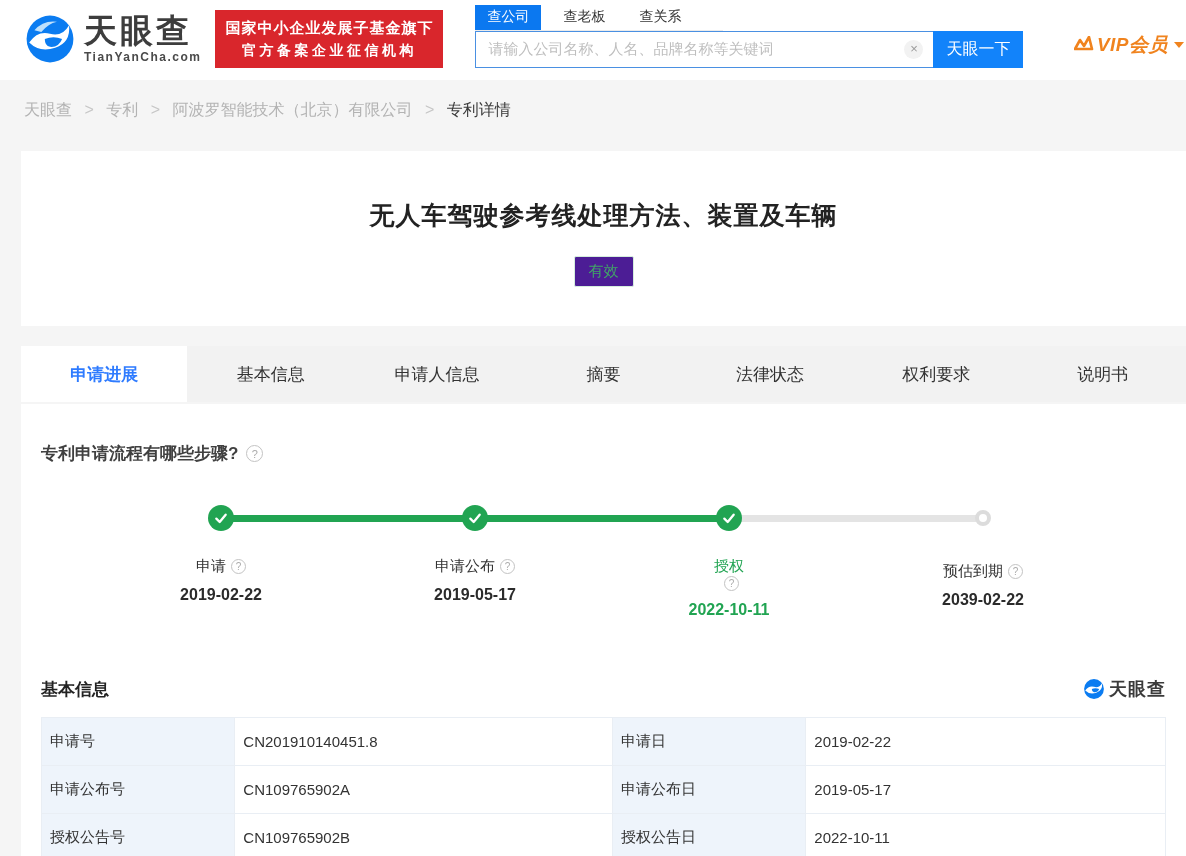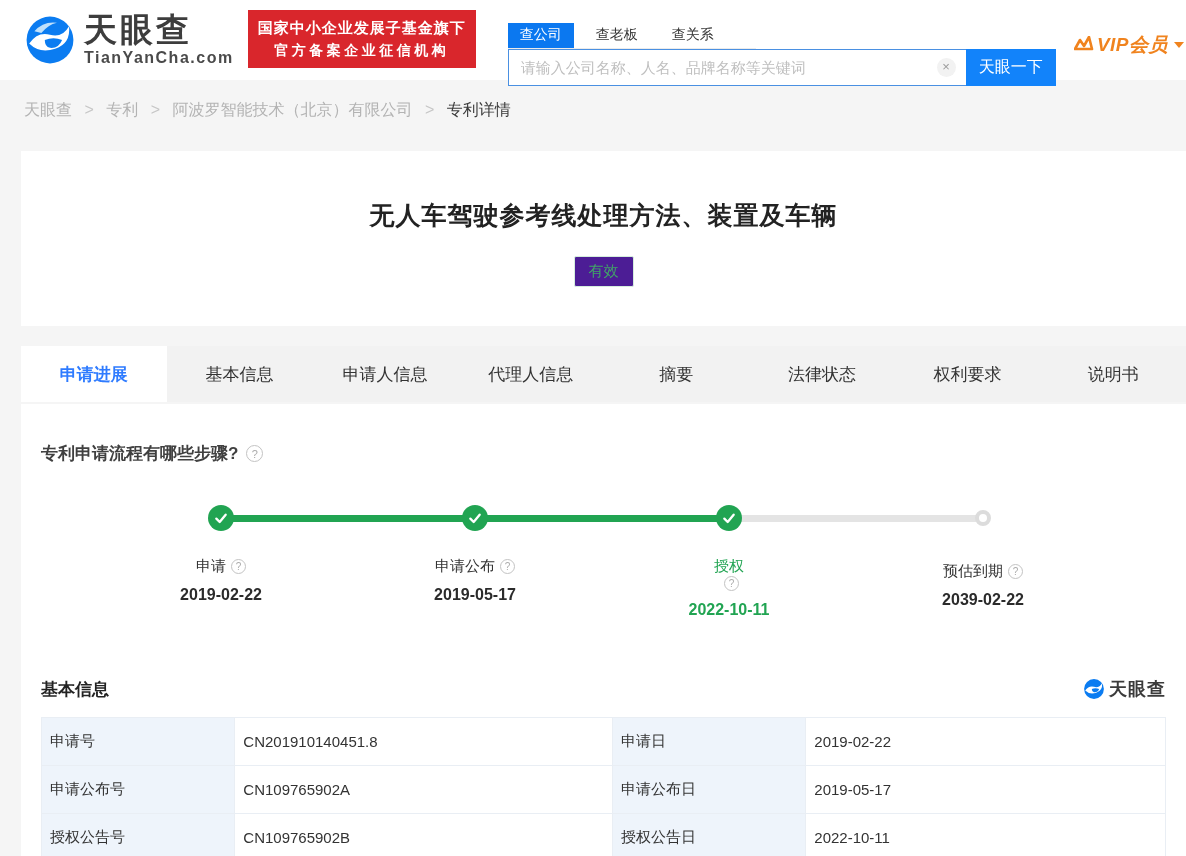--- a/index.html
+++ b/index.html
@@ -5,33 +5,33 @@
   * { box-sizing: border-box; margin: 0; padding: 0; }
   html, body { width: 1186px; height: 856px; overflow: hidden; }
   body { background: #f5f5f5; font-family: "Liberation Sans", sans-serif; color: #333; }
 
   
   .header { height: 80px; background: #fff; display: flex; align-items: flex-start; padding: 0 0 0 24px; position: relative; }
   .logo-block { display: flex; align-items: center; margin-top: 13px; cursor: pointer; }
   .logo-icon svg { display: block; }
   .logo-texts { margin-left: 8px; }
   .logo-name { font-size: 33px; font-weight: 700; color: #3d3d3d; letter-spacing: 3px; line-height: 34px; }
-  .logo-domain { font-size: 16px; font-weight: 700; color: #4a4a4a; letter-spacing: 1.5px; margin-top: 2px; }
+  .logo-domain { font-size: 12px; font-weight: 700; color: #4a4a4a; letter-spacing: 1.5px; margin-top: 2px; }
   .cert-badge { margin: 10px 0 0 14px; background: #d9262c; color: #fff; padding: 7px 10px; text-align: center; }
   .cert-line1 { font-size: 15px; font-weight: 700; letter-spacing: 1px; line-height: 22px; }
   .cert-line2 { font-size: 14px; font-weight: 700; letter-spacing: 3.5px; line-height: 22px; }
 
-  .search-area { margin-left: 32px; width: 548px; padding-top: 23px; }
+  .search-area { margin-left: 32px; width: 548px; padding-top: 5px; }
   .search-tabs { display: inline-flex; align-items: flex-end; border-bottom: 1px solid #ebebeb; padding-right: 30px; }
   .search-tab { font-size: 14px; color: #333; padding: 3px 12px 4px; cursor: pointer; }
   .search-tab.active { background: #0b78f0; color: #fff; }
   .search-tab + .search-tab { margin-left: 10px; }
   .search-row { display: flex; margin-top: 0px; }
   .search-input-wrap { position: relative; width: 458px; height: 37px; }
-  .search-input { width: 100%; height: 100%; border: 1px solid #4a90e2; border-right: none; padding: 0 40px 0 12px; font-size: 15px; color: #333; outline: none; font-family: Liberation Sans, sans-serif; }
+  .search-input { width: 100%; height: 100%; border: 1px solid #4a90e2; border-right: none; padding: 0 40px 0 12px; font-size: 15px; color: #333; outline: none; font-family: Liberation Serif, serif; }
   .search-input::placeholder { color: #bfbfbf; }
   .clear-btn { position: absolute; right: 10px; top: 9px; width: 19px; height: 19px; border-radius: 50%; background: #f2f2f2; color: #9a9a9a; font-size: 13px; line-height: 18px; text-align: center; cursor: pointer; }
   .search-btn { width: 90px; height: 37px; background: #1283fa; color: #fff; border: none; font-size: 16px; cursor: pointer; font-family: "Liberation Sans", sans-serif; }
 
   .vip { position: absolute; right: 2px; top: 32px; display: flex; align-items: center; color: #f0831e; cursor: pointer; }
   .vip-check svg { display: block; margin-right: 3px; }
   .vip-label { font-size: 19px; font-weight: 700; font-style: italic; letter-spacing: 0.5px; }
   .vip-caret { width: 0; height: 0; border-left: 5px solid transparent; border-right: 5px solid transparent; border-top: 6px solid #f0831e; margin-left: 6px; }
 
   
@@ -141,21 +141,20 @@
 
 <div class="title-card">
   <div class="patent-title">无人车驾驶参考线处理方法、装置及车辆</div>
   <div><span class="status-badge">有效</span></div>
 </div>
 
 <div class="tabbar">
   <div class="tab active">申请进展</div>
   <div class="tab">基本信息</div>
   <div class="tab">申请人信息</div>
-  <div class="tab">代理人信息</div>
   <div class="tab">摘要</div>
   <div class="tab">法律状态</div>
   <div class="tab">权利要求</div>
   <div class="tab">说明书</div>
 </div>
 
 <div class="content-card">
 
   <div class="section-q">
     <span class="section-q-text">专利申请流程有哪些步骤?</span>

